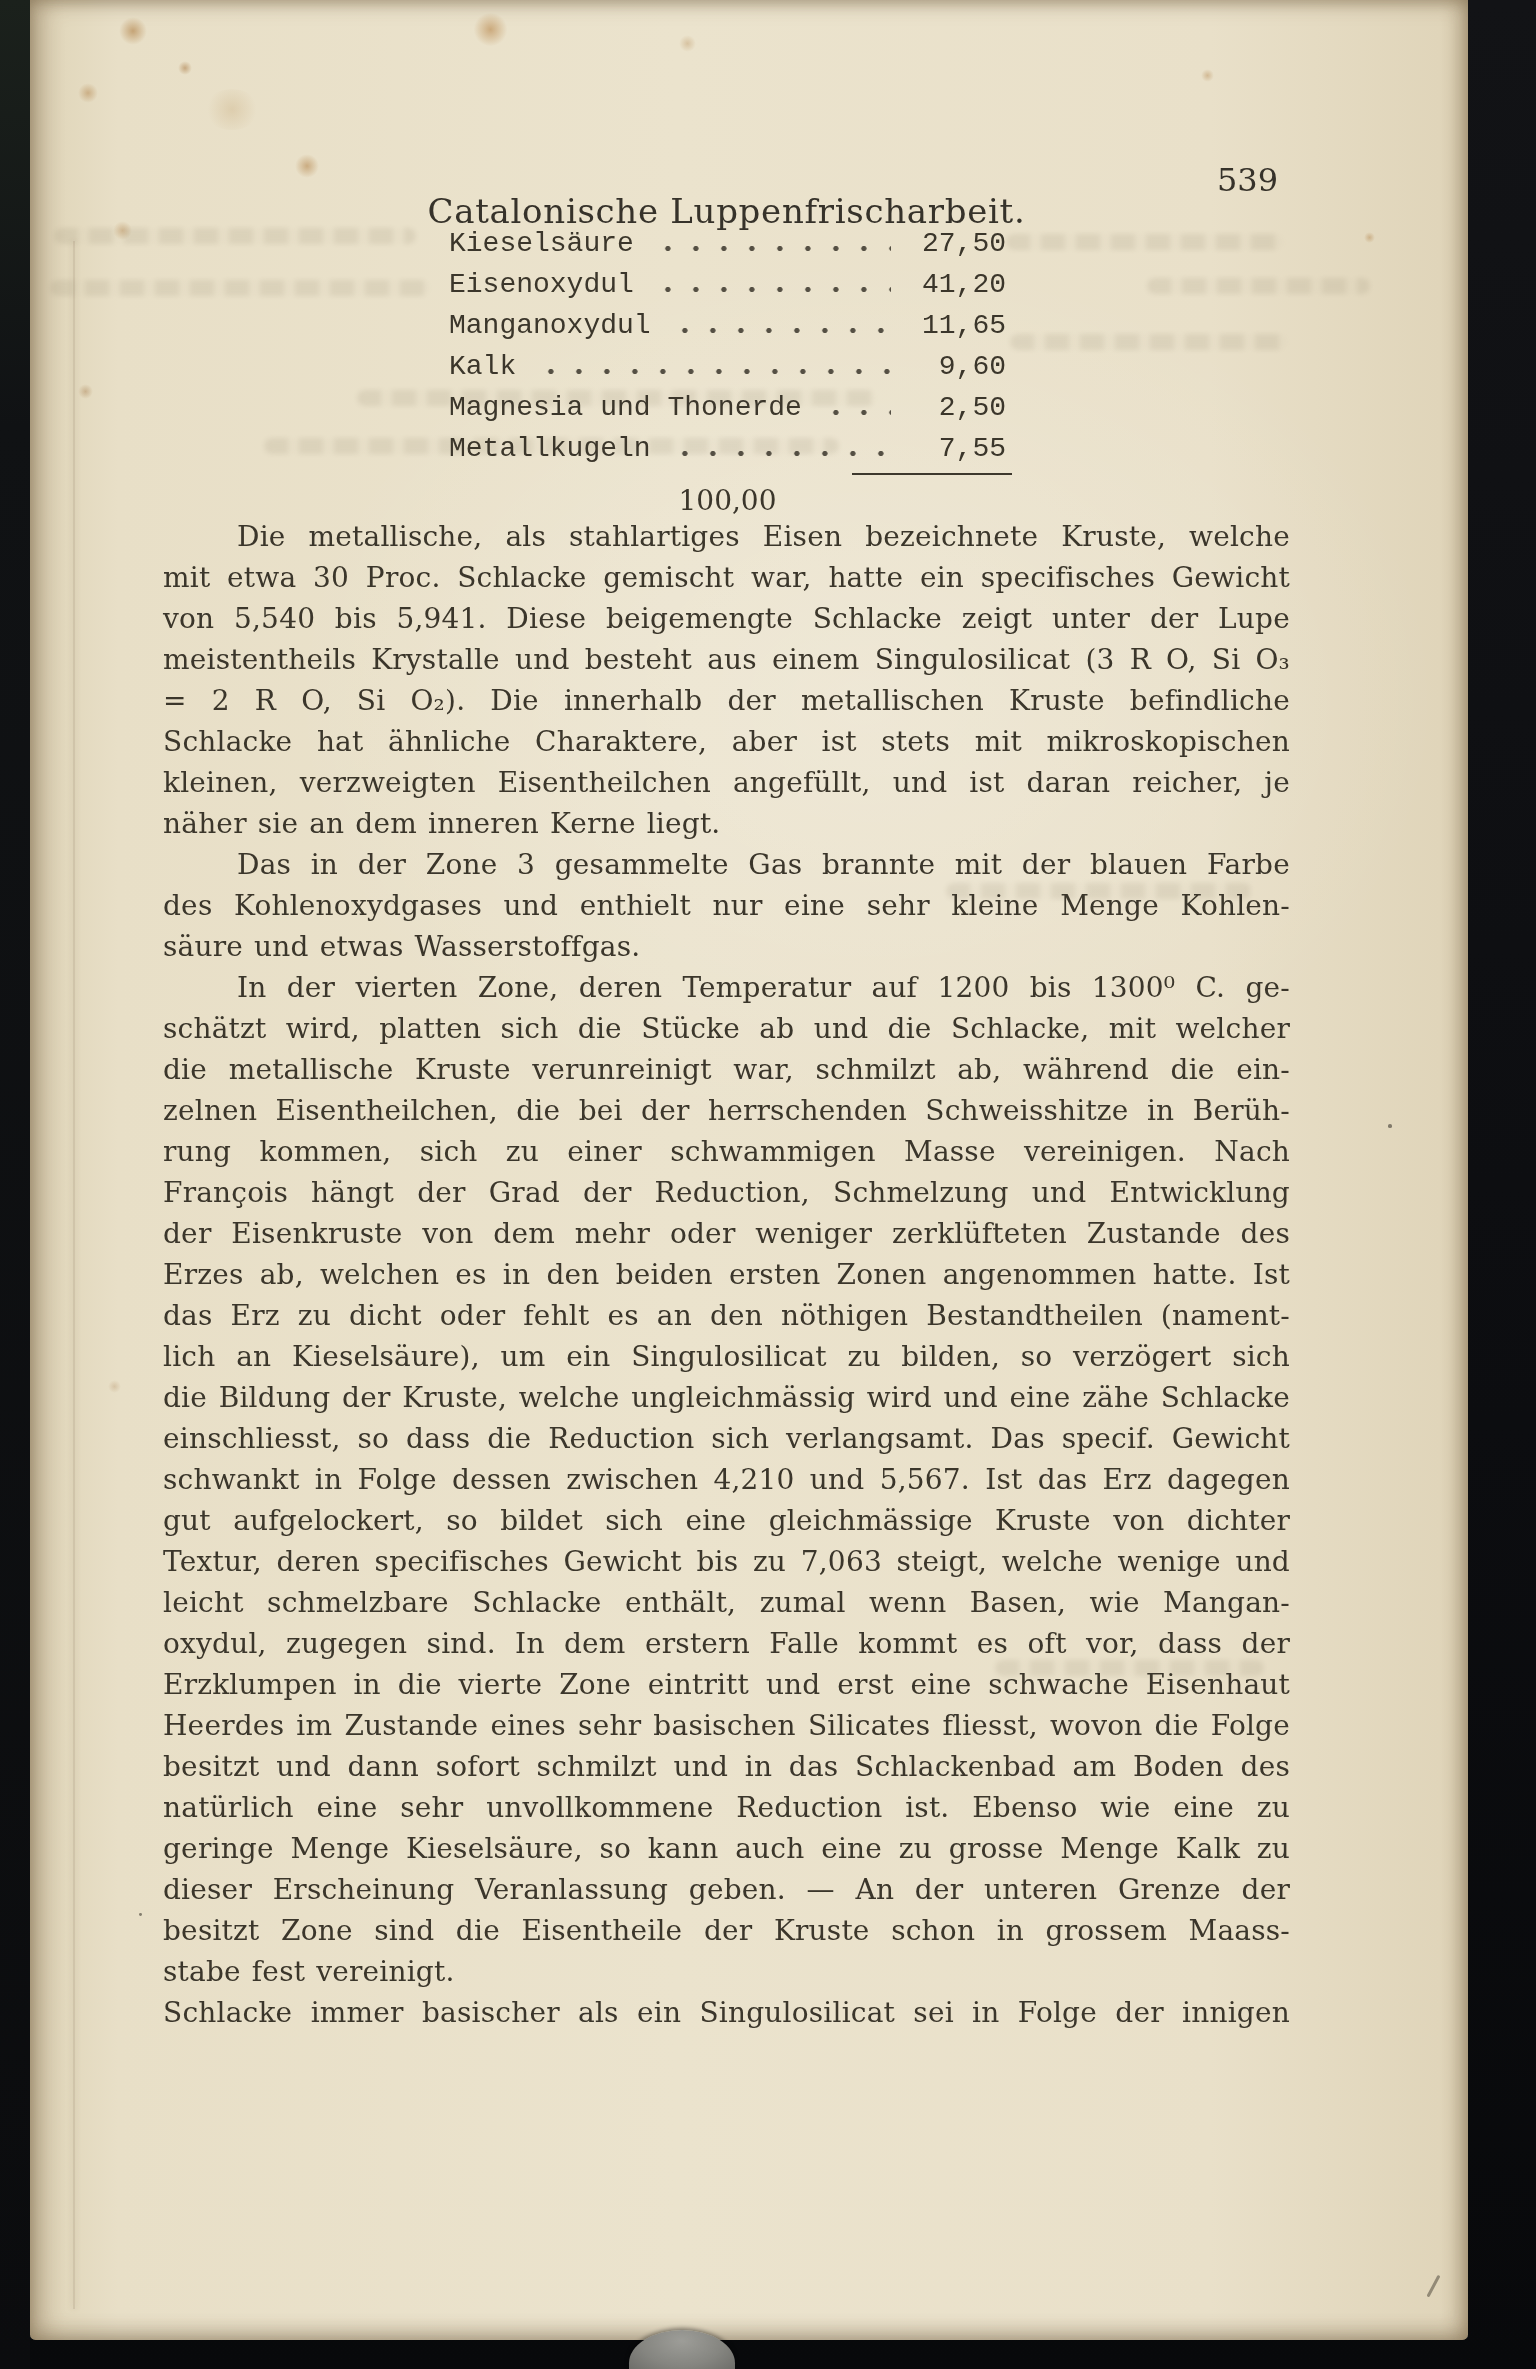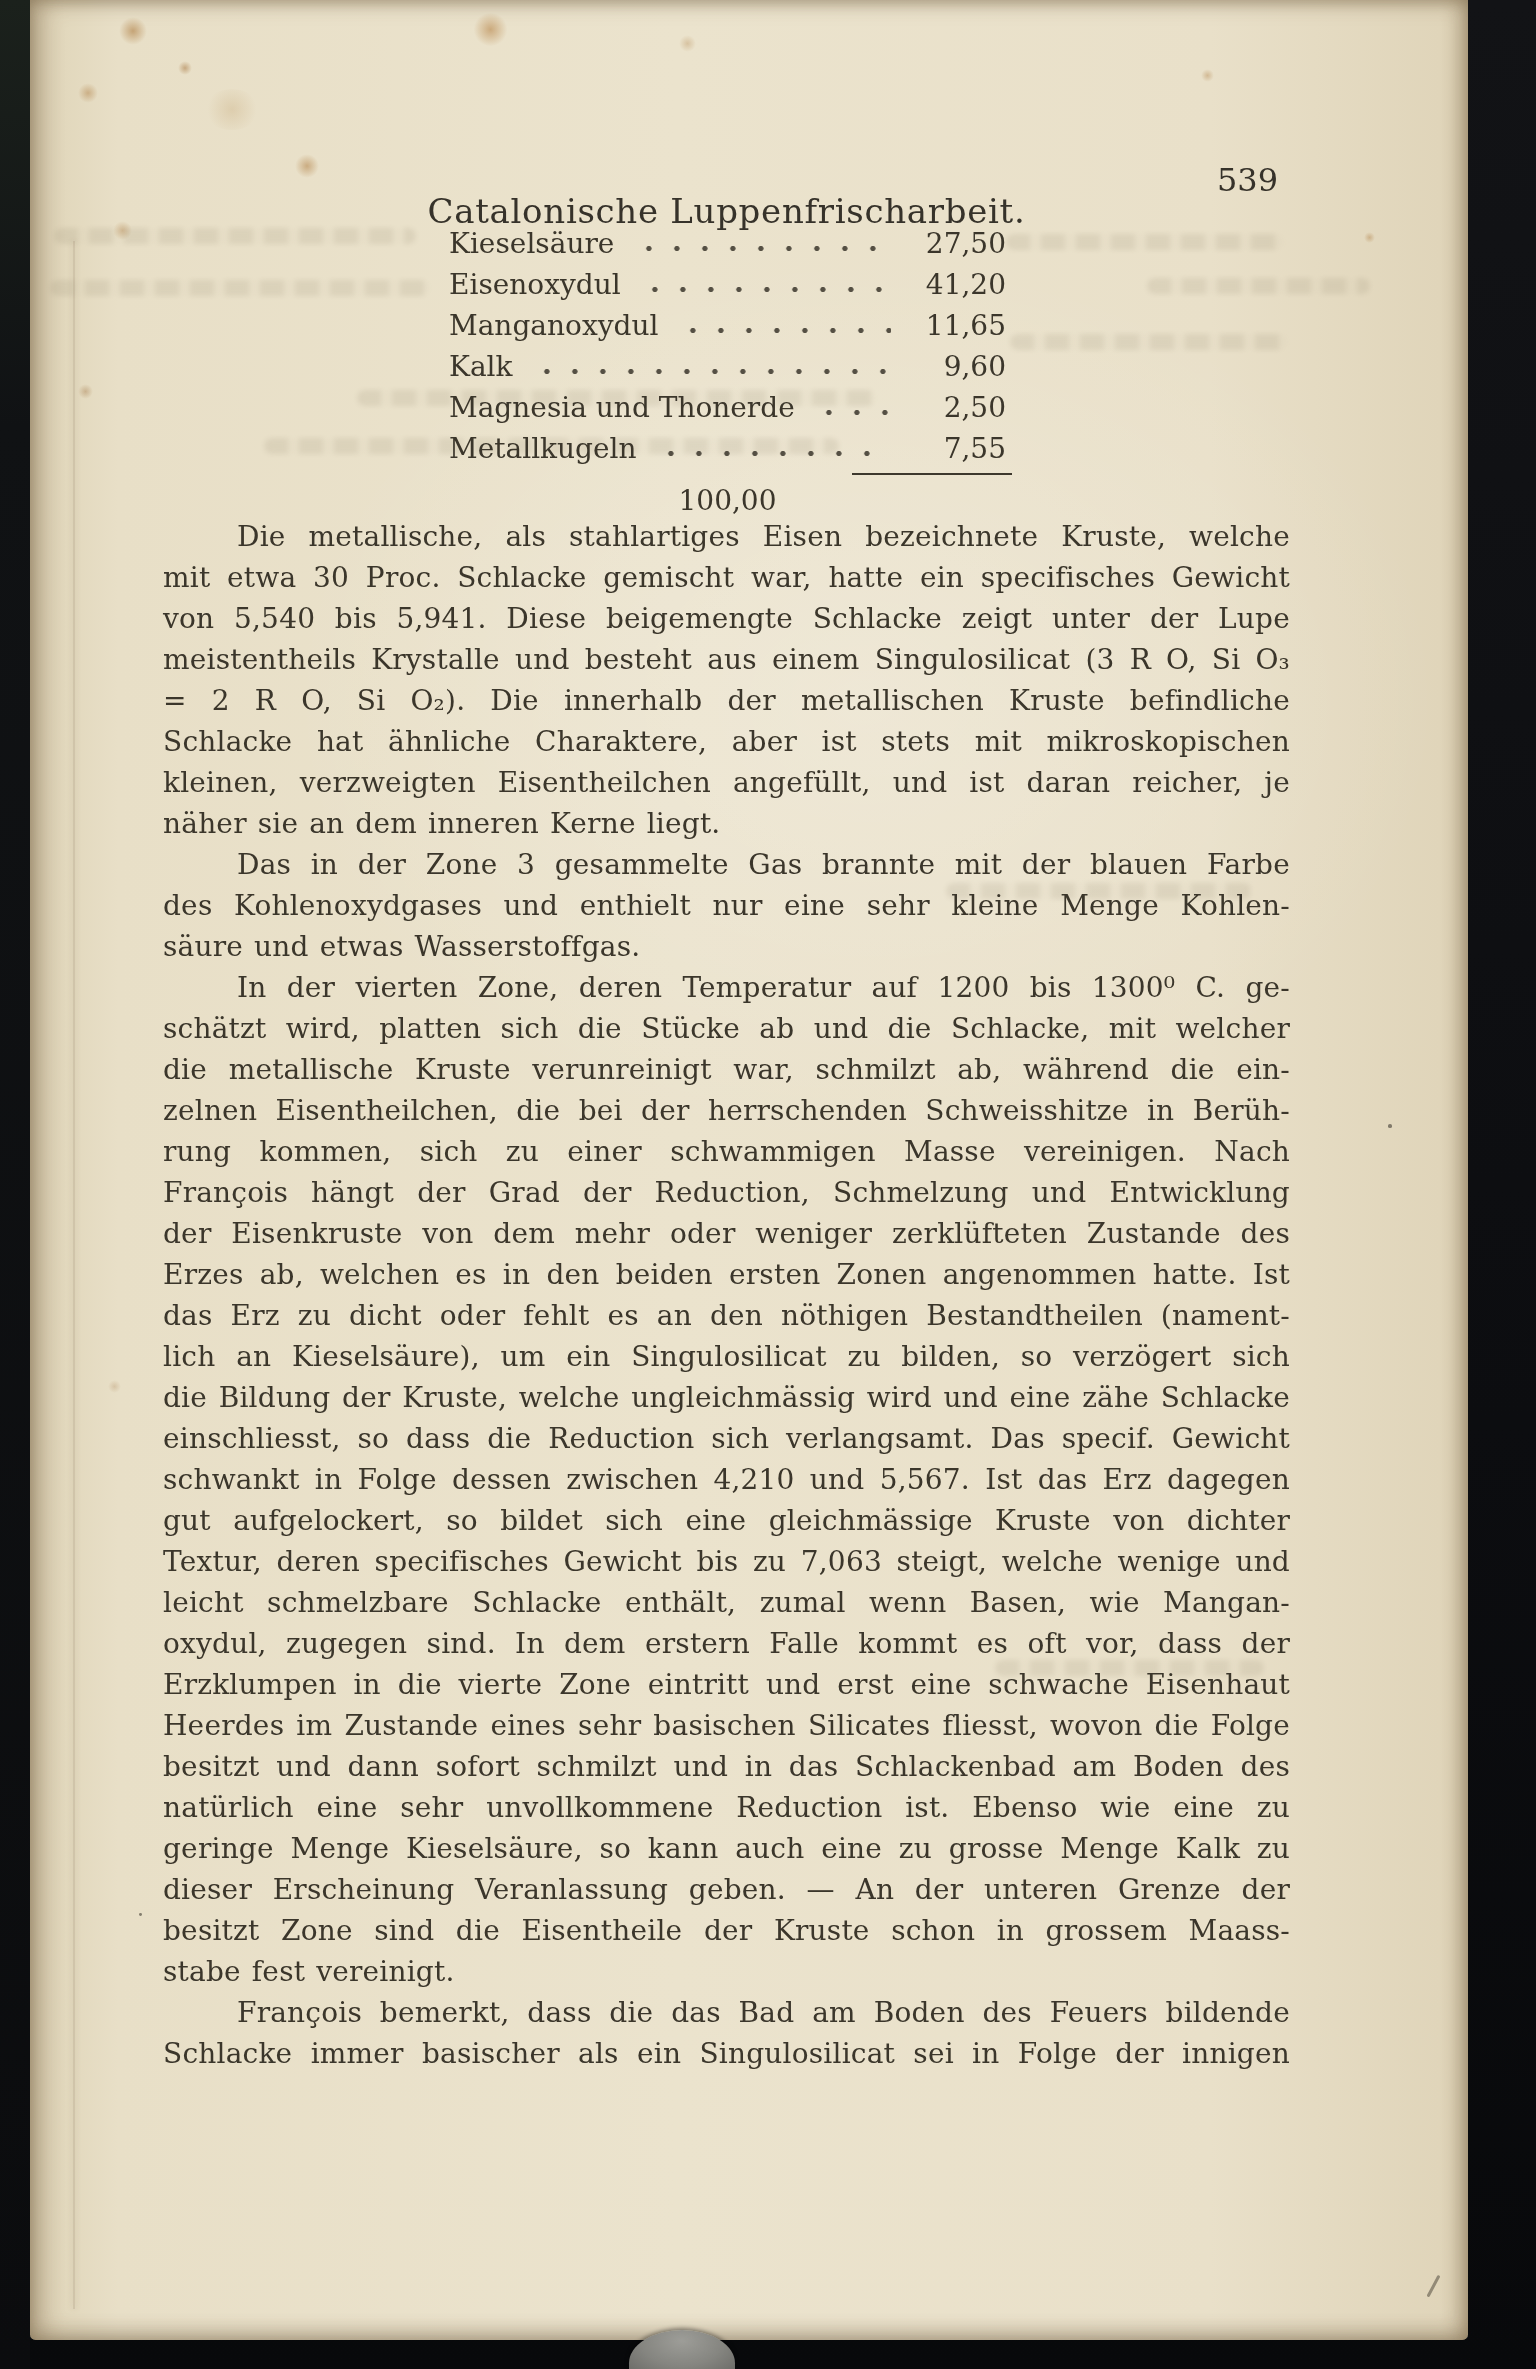--- a/index.html
+++ b/index.html
@@ -24,21 +24,21 @@
     background:repeating-linear-gradient(90deg, rgba(134,123,97,.30) 0 24px, rgba(134,123,97,.05) 24px 35px);
     opacity:.45;}
   .speck{position:absolute;border-radius:50%;background:rgba(50,45,38,.55);}
   .penmark{position:absolute;width:2.8px;height:24px;background:rgba(70,64,52,.5);transform:rotate(28deg);border-radius:1.9px;}
 
   .header-row{position:absolute;top:158px;left:133px;width:1127px;text-align:center;
     font-size:34px;line-height:41px;letter-spacing:0.7px;color:#36322a;margin-top:33px;}
   .pagenum{position:absolute;top:161px;right:190px;font-size:32px;color:#36322a;}
 
   .comp-table{position:absolute;top:223px;left:419px;width:557px;font-size:28px;color:#3b362b;}
-  .t-row{display:flex;align-items:flex-start;height:41px;line-height:41px;}
+  .t-row{display:flex;align-items:flex-start;height:41px;line-height:41px;font-family:Liberation Mono, monospace;}
   .t-label{flex:none;white-space:nowrap;}
   .t-dots{flex:1;align-self:stretch;margin:0 11px 0 18.6px;
     background-image:radial-gradient(circle, rgba(58,53,43,.85) 2.3px, rgba(58,53,43,0) 3px);
     background-size:28px 9.3px;background-repeat:repeat-x;background-position:1.9px calc(100% - 11px);}
   .t-value{flex:none;min-width:104px;text-align:right;white-space:nowrap;}
   .total-rule{margin:3.7px -5.6px 0 auto;width:160px;border-top:2.8px solid #3d382d;}
   .total-row{margin-top:5.6px;text-align:center;height:41px;line-height:41px;}
 
   .body-text{position:absolute;top:516px;left:133px;width:1127px;
     font-size:28px;line-height:41px;color:#3b362b;word-spacing:1.9px;letter-spacing:0.2px;}
@@ -164,21 +164,20 @@
           <div class="line">Erzklumpen in die vierte Zone eintritt und erst eine schwache Eisenhaut</div>
           <div class="line">Heerdes im Zustande eines sehr basischen Silicates fliesst, wovon die Folge</div>
           <div class="line">besitzt und dann sofort schmilzt und in das Schlackenbad am Boden des</div>
           <div class="line">natürlich eine sehr unvollkommene Reduction ist. Ebenso wie eine zu</div>
           <div class="line">geringe Menge Kieselsäure, so kann auch eine zu grosse Menge Kalk zu</div>
           <div class="line">dieser Erscheinung Veranlassung geben. — An der unteren Grenze der</div>
           <div class="line">besitzt Zone sind die Eisentheile der Kruste schon in grossem Maass-</div>
           <div class="line last">stabe fest vereinigt.</div>
         </div>
         <div>
-          <div class="line indent">François bemerkt, dass die das Bad am Boden des Feuers bildende</div>
           <div class="line">Schlacke immer basischer als ein Singulosilicat sei in Folge der innigen</div>
         </div>
       </div>
   </div>
 
   <div class="scan-tab"></div>
 </div>
 
 
 </body></html>

